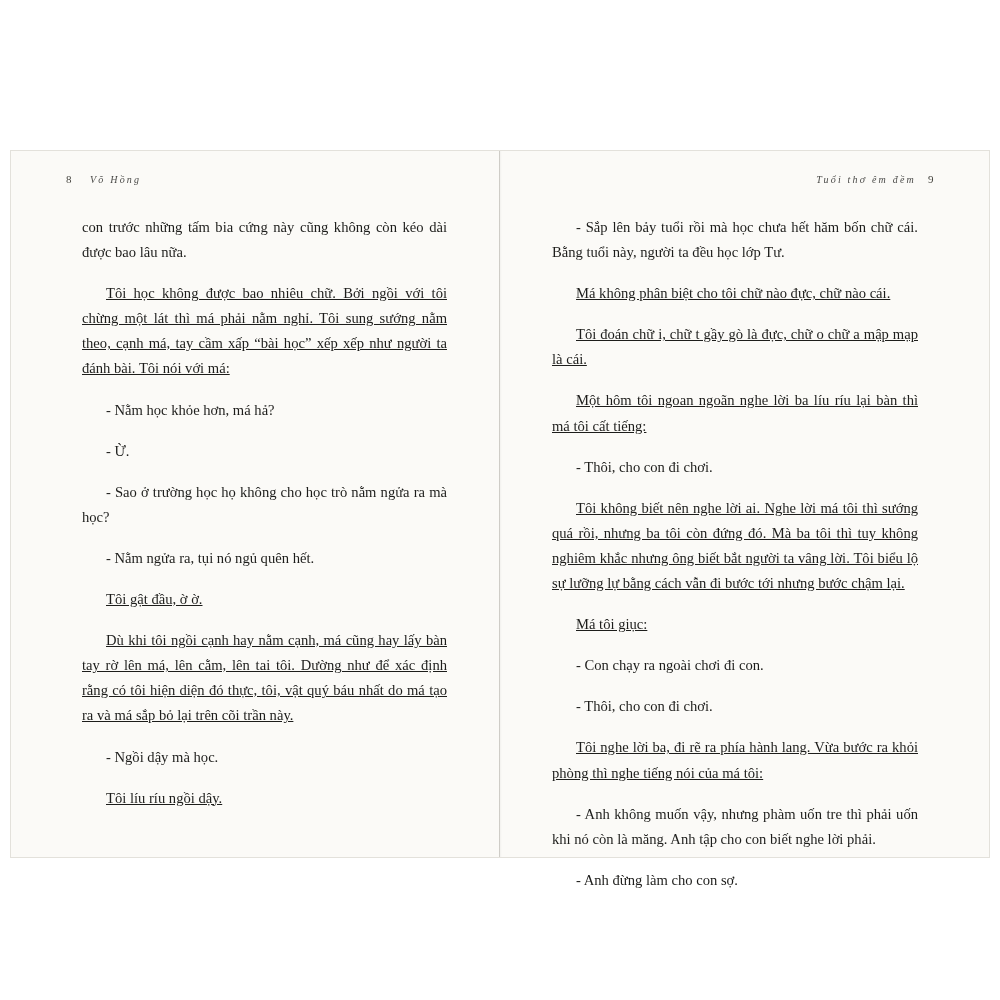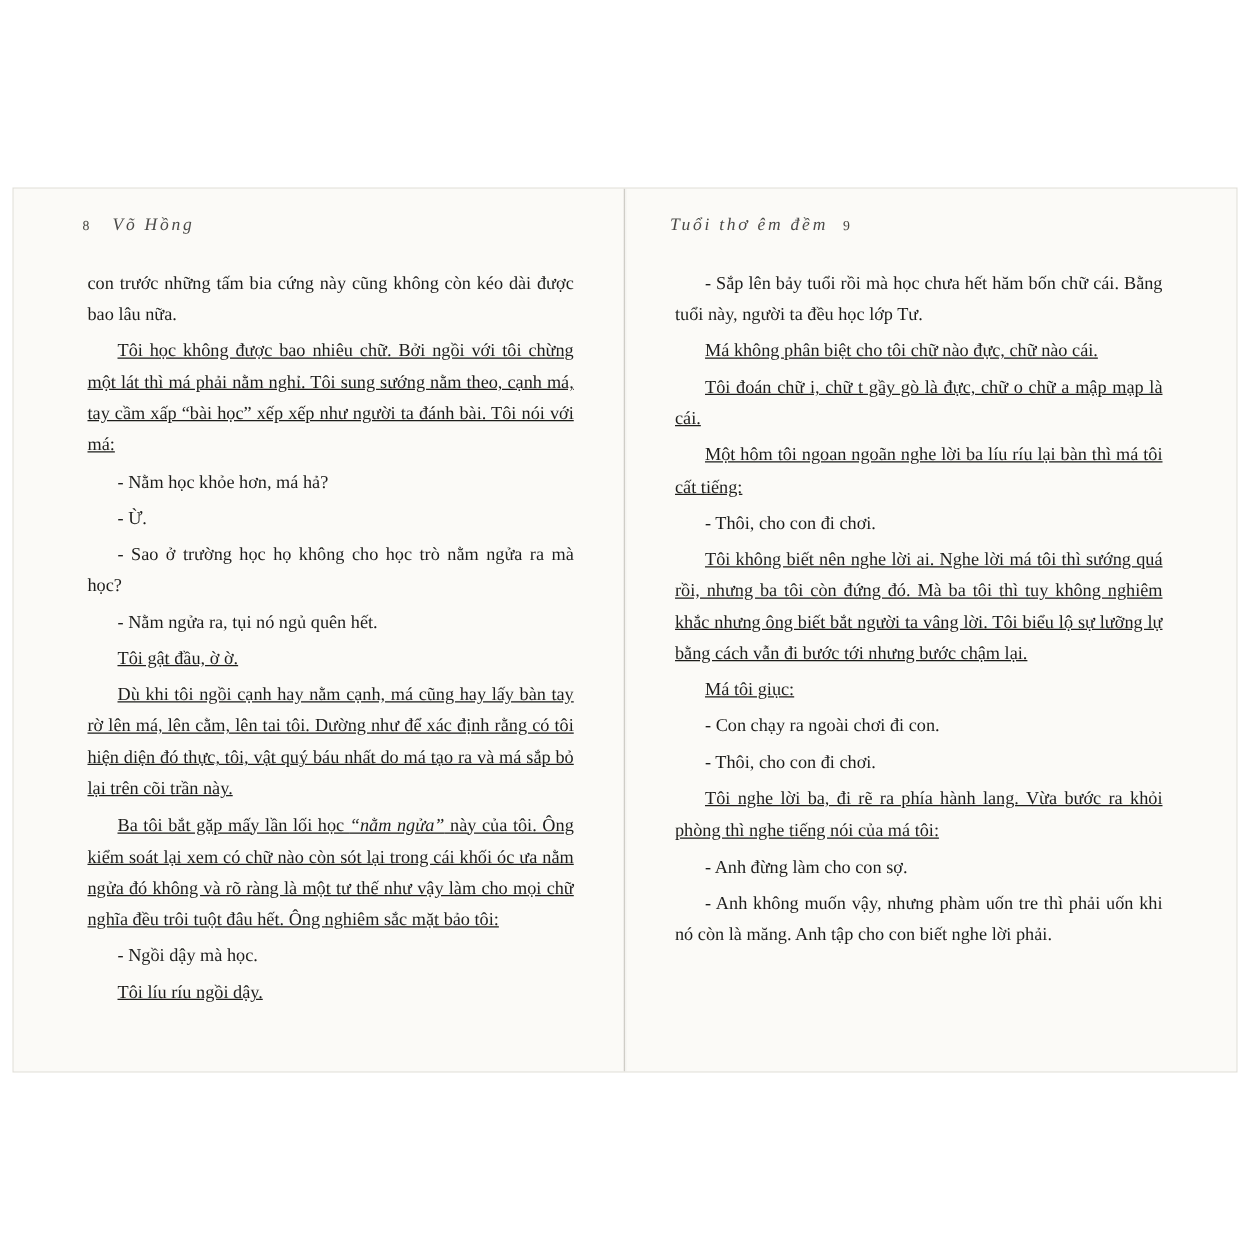--- a/index.html
+++ b/index.html
@@ -45,46 +45,46 @@
     font-size: 10px;
     color: #4a4a48;
     letter-spacing: 1.6px;
     height: 26px;
   }
   .running-head.left-head {
     justify-content: flex-start;
     gap: 18px;
   }
   .running-head.right-head {
-    justify-content: flex-start;
+    justify-content: flex-end;
     gap: 12px;
   }
   .folio {
     font-size: 11px;
     letter-spacing: 0.5px;
     color: #45443f;
     font-family: "Liberation Serif", serif;
   }
   .head-title {
     font-style: italic;
-    font-size: 14px;
+    font-size: 10px;
     letter-spacing: 2.2px;
     color: #4a4a48;
   }
   .body-text {
     margin-top: 16px;
     font-size: 14.6px;
     line-height: 1.72;
     color: #1d1d1b;
     text-align: justify;
     text-justify: inter-word;
     hyphens: none;
   }
   .body-text p {
-    margin: 4px;
+    margin: 16px;
   }
   .body-text p.indent {
     text-indent: 24px;
     text-decoration: underline;
   }
   .body-text p.flush {
     text-indent: 0;
   }
   .body-text p.dialogue {
     text-indent: 24px;
@@ -114,21 +114,20 @@
     </div>
     <div class="body-text" id="left-body">
         <p class="flush">con trước những tấm bia cứng này cũng không còn kéo dài được bao lâu nữa.</p>
         <p class="indent">Tôi học không được bao nhiêu chữ. Bởi ngồi với tôi chừng một lát thì má phải nằm nghỉ. Tôi sung sướng nằm theo, cạnh má, tay cầm xấp “bài học” xếp xếp như người ta đánh bài. Tôi nói với má:</p>
         <p class="dialogue">- Nằm học khỏe hơn, má hả?</p>
         <p class="dialogue">- Ừ.</p>
         <p class="dialogue">- Sao ở trường học họ không cho học trò nằm ngửa ra mà học?</p>
         <p class="dialogue">- Nằm ngửa ra, tụi nó ngủ quên hết.</p>
         <p class="indent">Tôi gật đầu, ờ ờ.</p>
         <p class="indent">Dù khi tôi ngồi cạnh hay nằm cạnh, má cũng hay lấy bàn tay rờ lên má, lên cằm, lên tai tôi. Dường như để xác định rằng có tôi hiện diện đó thực, tôi, vật quý báu nhất do má tạo ra và má sắp bỏ lại trên cõi trần này.</p>
-        <p class="indent">Ba tôi bắt gặp mấy lần lối học <em>“nằm ngửa”</em> này của tôi. Ông kiểm soát lại xem có chữ nào còn sót lại trong cái khối óc ưa nằm ngửa đó không và rõ ràng là một tư thế như vậy làm cho mọi chữ nghĩa đều trôi tuột đâu hết. Ông nghiêm sắc mặt bảo tôi:</p>
         <p class="dialogue">- Ngồi dậy mà học.</p>
         <p class="indent">Tôi líu ríu ngồi dậy.</p>
       </div>
   </div>
 
   <div class="page right">
     <div class="running-head right-head">
       <span class="head-title">Tuổi thơ êm đềm</span>
       <span class="folio">9</span>
     </div>
@@ -136,19 +135,19 @@
         <p class="dialogue">- Sắp lên bảy tuổi rồi mà học chưa hết hăm bốn chữ cái. Bằng tuổi này, người ta đều học lớp Tư.</p>
         <p class="indent">Má không phân biệt cho tôi chữ nào đực, chữ nào cái.</p>
         <p class="indent">Tôi đoán chữ i, chữ t gầy gò là đực, chữ o chữ a mập mạp là cái.</p>
         <p class="indent">Một hôm tôi ngoan ngoãn nghe lời ba líu ríu lại bàn thì má tôi cất tiếng:</p>
         <p class="dialogue">- Thôi, cho con đi chơi.</p>
         <p class="indent">Tôi không biết nên nghe lời ai. Nghe lời má tôi thì sướng quá rồi, nhưng ba tôi còn đứng đó. Mà ba tôi thì tuy không nghiêm khắc nhưng ông biết bắt người ta vâng lời. Tôi biểu lộ sự lưỡng lự bằng cách vẫn đi bước tới nhưng bước chậm lại.</p>
         <p class="indent">Má tôi giục:</p>
         <p class="dialogue">- Con chạy ra ngoài chơi đi con.</p>
         <p class="dialogue">- Thôi, cho con đi chơi.</p>
         <p class="indent">Tôi nghe lời ba, đi rẽ ra phía hành lang. Vừa bước ra khỏi phòng thì nghe tiếng nói của má tôi:</p>
+        <p class="dialogue">- Anh không muốn vậy, nhưng phàm uốn tre thì phải uốn khi nó còn là măng. Anh tập cho con biết nghe lời phải.</p>
         <p class="dialogue">- Anh đừng làm cho con sợ.</p>
-        <p class="dialogue">- Anh không muốn vậy, nhưng phàm uốn tre thì phải uốn khi nó còn là măng. Anh tập cho con biết nghe lời phải.</p>
       </div>
   </div>
 
   <div class="gutter-shadow"></div>
 </div>
 
 </body></html>

